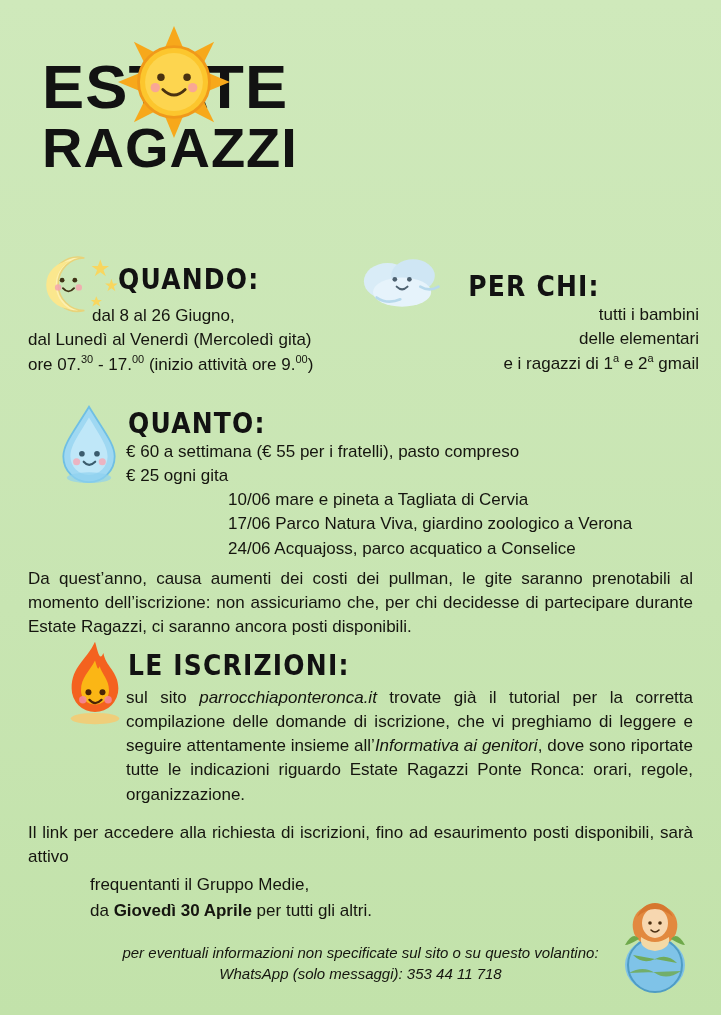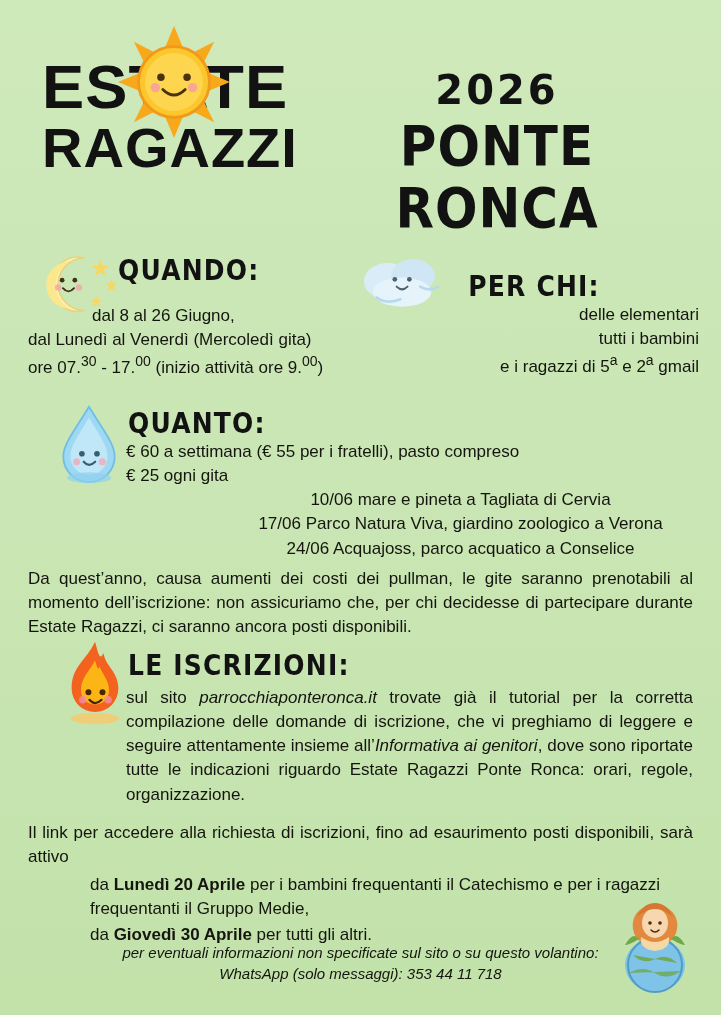--- a/index.html
+++ b/index.html
@@ -98,40 +98,40 @@
 
   
   .quando {
     position: absolute;
     left: 28px;
     top: 258px;
     width: 390px;
   }
   .quando .head-row {
     display: flex;
-    align-items: flex-start;
+    align-items: center;
     gap: 8px;
     padding-left: 90px;
     height: 46px;
   }
   .moon-icon {
     position: absolute;
     left: 10px;
     top: -8px;
     width: 88px;
     height: 70px;
   }
   .quando .l1 { margin-left: 64px; }
   .body-text {
     font-family: "Liberation Sans", sans-serif;
     font-size: 17px;
     line-height: 1.42;
     color: #15150f;
   }
-  .sup { font-size: 14px; vertical-align: super; }
+  .sup { font-size: 11px; vertical-align: super; }
 
   
   .perchi {
     position: absolute;
     right: 22px;
     top: 255px;
     width: 330px;
     text-align: right;
   }
   .perchi .head-row {
@@ -162,21 +162,21 @@
     align-items: flex-end;
   }
   .drop-icon {
     position: absolute;
     left: 30px;
     top: 2px;
     width: 62px;
     height: 84px;
   }
   .quanto .ln { padding-left: 98px; }
-  .quanto .gite { padding-left: 200px; text-align: center; }
+  .quanto .gite { padding-left: 200px; }
   .quanto .para {
     margin-top: 6px;
     text-align: justify;
     text-align-last: left;
   }
 
   
   .iscr {
     position: absolute;
     left: 28px;
@@ -264,24 +264,20 @@
       </g>
       <circle cx="60" cy="60" r="38" fill="#fcc62d" stroke="#f0991a" stroke-width="3"></circle>
       <circle cx="60" cy="60" r="31" fill="#fdd54f"></circle>
       <circle cx="46" cy="55" r="4" fill="#4a3210"></circle>
       <circle cx="74" cy="55" r="4" fill="#4a3210"></circle>
       <circle cx="40" cy="66" r="5" fill="#f79ba6" opacity="0.8"></circle>
       <circle cx="80" cy="66" r="5" fill="#f79ba6" opacity="0.8"></circle>
       <path d="M48 68 Q60 80 72 68" stroke="#4a3210" stroke-width="3" fill="none" stroke-linecap="round"></path>
     </svg>
 
-    <div class="title-block">
-      <div class="title-year">2026</div>
-      <div class="title-main">PONTE RONCA</div>
-    </div>
   </div>
 
   <div class="quando">
     <svg class="moon-icon" viewBox="0 0 110 88">
       <path d="M58 10 a34 34 0 1 0 0 66 a27 27 0 1 1 0-66 z" fill="#fdf0b0" stroke="#e8d37a" stroke-width="2"></path>
       <path d="M40 14 a30 30 0 1 0 0 60 a34 34 0 0 1 0-60 z" fill="#fbe78d"></path>
       <circle cx="30" cy="38" r="3" fill="#3f3316"></circle>
       <circle cx="46" cy="38" r="3" fill="#3f3316"></circle>
       <circle cx="25" cy="47" r="4" fill="#f5a4ae" opacity="0.85"></circle>
       <circle cx="51" cy="47" r="4" fill="#f5a4ae" opacity="0.85"></circle>
@@ -309,24 +305,24 @@
       <ellipse cx="54" cy="46" rx="32" ry="16" fill="#e6f3fb"></ellipse>
       <path d="M26 52 q12 8 26 2" stroke="#b7d9ec" stroke-width="3" fill="none" stroke-linecap="round"></path>
       <path d="M74 40 q10 6 20 0" stroke="#b7d9ec" stroke-width="3" fill="none" stroke-linecap="round"></path>
       <circle cx="46" cy="32" r="2.6" fill="#4d6170"></circle>
       <circle cx="62" cy="32" r="2.6" fill="#4d6170"></circle>
       <path d="M48 40 q6 6 12 0" stroke="#4d6170" stroke-width="2.2" fill="none" stroke-linecap="round"></path>
     </svg>
     <div class="head-row">
       <span class="sec-head">PER CHI:</span>
     </div>
+    <div class="body-text">tutti i bambini</div>
     <div class="body-text">delle elementari</div>
-    <div class="body-text">tutti i bambini</div>
     <div class="body-text">
-      <span>e i ragazzi di 5</span><span class="sup">a</span><span> e 2</span><span class="sup">a</span><span> gmail</span>
+      <span>e i ragazzi di 1</span><span class="sup">a</span><span> e 2</span><span class="sup">a</span><span> gmail</span>
     </div>
   </div>
 
   <div class="quanto">
     <svg class="drop-icon" viewBox="0 0 70 92">
       <path d="M35 4 C52 32 64 46 64 60 a29 29 0 0 1 -58 0 C6 46 18 32 35 4 z" fill="#9fd8f2" stroke="#6fbfe4" stroke-width="2"></path>
       <path d="M35 16 C48 38 56 48 56 60 a21 21 0 0 1 -42 0 C14 48 22 38 35 16 z" fill="#bfe7f8"></path>
       <circle cx="27" cy="57" r="3.2" fill="#3b5c6d"></circle>
       <circle cx="44" cy="57" r="3.2" fill="#3b5c6d"></circle>
       <circle cx="21" cy="66" r="4" fill="#f6a8b4" opacity="0.8"></circle>
@@ -357,23 +353,20 @@
       <ellipse cx="35" cy="84" rx="26" ry="6" fill="#f9c86d" opacity="0.8"></ellipse>
     </svg>
     <div class="head-row">
       <span class="sec-head">LE ISCRIZIONI:</span>
     </div>
     <div class="body-text p1">
       <span>sul sito </span><span class="ital">parrocchiaponteronca.it</span><span> trovate già il tutorial per la corretta compilazione delle domande di iscrizione, che vi preghiamo di leggere e seguire attentamente insieme all’</span><span class="ital">Informativa ai genitori</span><span>, dove sono riportate tutte le indicazioni riguardo Estate Ragazzi Ponte Ronca: orari, regole, organizzazione.</span>
     </div>
     <div class="body-text p2">Il link per accedere alla richiesta di iscrizioni, fino ad esaurimento posti disponibili, sarà attivo</div>
     <div class="dates">
-      <div class="body-text d1">
-        <span>da </span><span class="bold">Lunedì 20 Aprile</span><span> per i bambini frequentanti il Catechismo e per i ragazzi</span>
-      </div>
       <div class="body-text d1b">frequentanti il Gruppo Medie,</div>
       <div class="body-text d2">
         <span>da </span><span class="bold">Giovedì 30 Aprile</span><span> per tutti gli altri.</span>
       </div>
     </div>
   </div>
 
   <div class="footer">
     <div class="ft">per eventuali informazioni non specificate sul sito o su questo volantino:</div>
     <div class="ft">WhatsApp (solo messaggi): 353 44 11 718</div>

